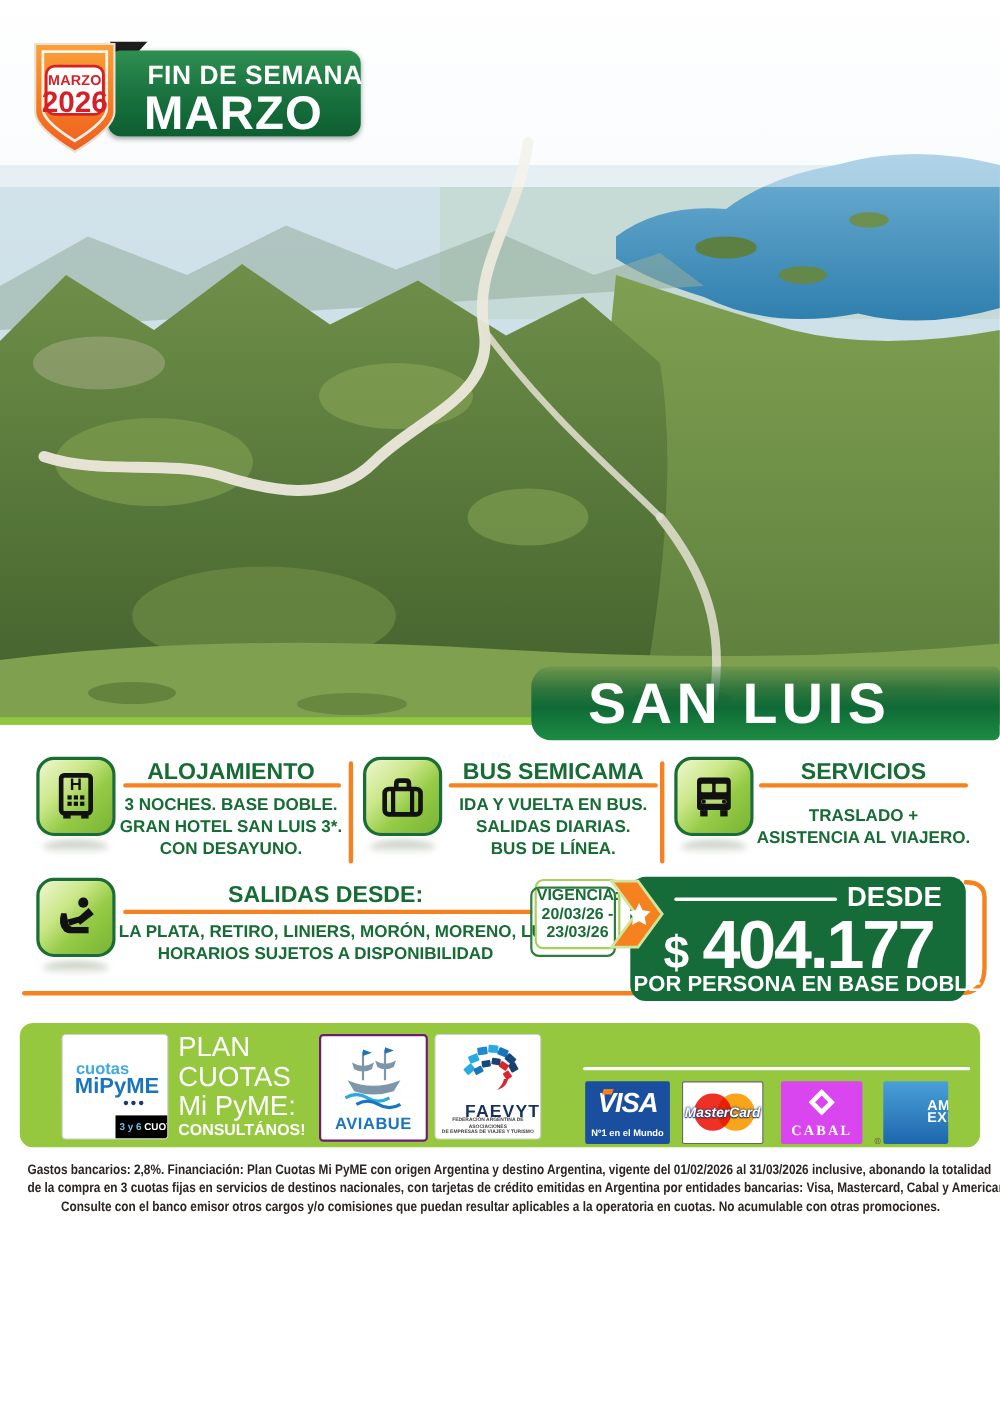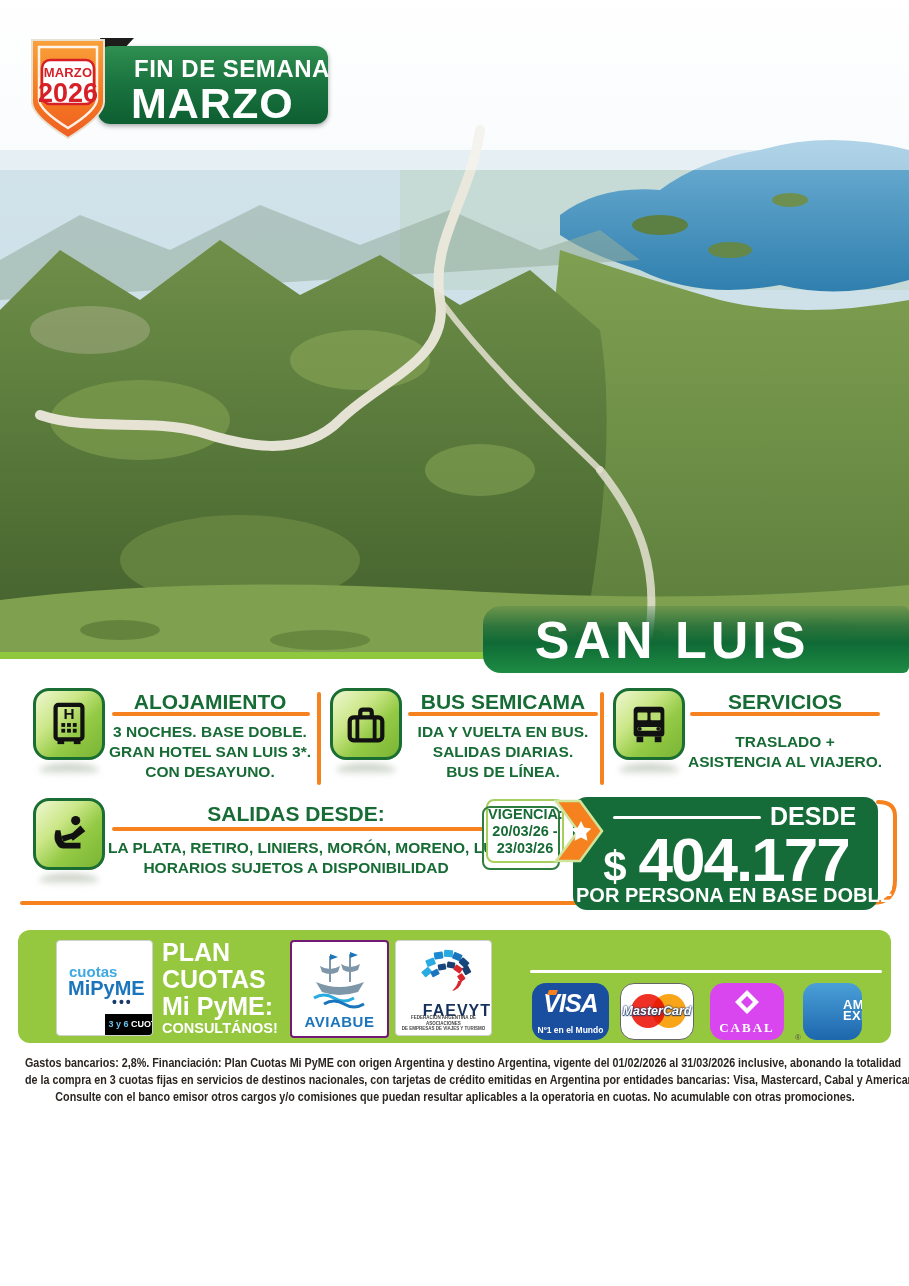--- a/index.html
+++ b/index.html
@@ -69,34 +69,34 @@
   
   .panel{left:18px;top:930px;width:873px;height:113px;background:#95c83e;border-radius:12px;z-index:2;}
   .card{position:absolute;background:#fff;border-radius:4px;}
   .mipyme{left:38px;top:10px;width:95px;height:94px;border:1px solid #d0d0d0;overflow:hidden;}
   .mp-cuotas{position:absolute;left:12px;top:22px;color:#3fa9e0;font-size:15px;font-weight:700;}
   .mp-name{position:absolute;left:11px;top:36px;color:#1b75bc;font-size:20px;font-weight:800;}
   .mp-dots{position:absolute;left:55px;top:53px;color:#1b3a6b;font-size:14px;font-weight:800;letter-spacing:2px;}
   .mp-strip{position:absolute;left:0;bottom:0;width:100%;height:21px;background:#000000;
     color:#fff;font-size:9px;font-weight:700;text-align:center;line-height:21px;white-space:nowrap;margin-left:48px;}
   .mp-strip .n{color:#6fc1e8;}
-  .plan-line{position:absolute;left:144px;color:#fff;font-size:25px;font-weight:700;white-space:nowrap;}
+  .plan-line{position:absolute;left:144px;color:#fff;font-size:25px;font-weight:400;white-space:nowrap;}
   .plan-cta{position:absolute;left:144px;top:90px;color:#fff;font-size:14.5px;font-weight:800;white-space:nowrap;}
   .aviabue{left:272px;top:10px;width:95px;height:94px;border:2px solid #701a75;}
   .av-name{position:absolute;left:0;bottom:6px;width:100%;text-align:center;color:#1b75bc;
     font-size:15px;font-weight:800;letter-spacing:.5px;}
   .faevyt{left:377px;top:10px;width:95px;height:94px;border:1px solid #d0d0d0;}
   .fv-name{position:absolute;left:0;bottom:15px;width:100%;text-align:right;color:#16325c;
     font-size:16px;font-weight:700;letter-spacing:1px;}
   .fv-sub{position:absolute;left:0;width:100%;text-align:center;color:#444;
     font-size:4.5px;font-weight:700;line-height:5.5px;}
   .tc-title{position:absolute;left:505px;top:4px;width:360px;text-align:center;color:#fff;
     font-size:27px;font-weight:800;letter-spacing:1px;white-space:nowrap;}
   .tc-rule{position:absolute;left:512px;top:40px;width:352px;height:3px;background:#fff;border-radius:2px;}
-  .cc{position:absolute;top:53px;height:57px;border-radius:14px;overflow:hidden;}
+  .cc{position:absolute;top:53px;height:57px;border-radius:2px;overflow:hidden;}
   .visa{left:514px;width:77px;background:#1a4f9f;}
   .visa-word{position:absolute;left:0;top:6px;width:100%;text-align:center;color:#fff;
     font-size:25px;font-weight:800;font-style:italic;letter-spacing:-1px;}
   .visa-flick{position:absolute;left:16px;top:7px;width:9px;height:5px;background:#f5821f;
     transform:skewX(-20deg);}
   .visa-tag{position:absolute;left:0;bottom:5px;width:100%;text-align:center;color:#fff;
     font-size:8.5px;font-weight:700;white-space:nowrap;}
   .mc{left:602px;width:74px;background:#fff;border:1px solid #666;box-sizing:border-box;}
   .mc-c1{position:absolute;left:10px;top:10px;width:34px;height:34px;border-radius:50%;background:#ee3124;}
   .mc-c2{position:absolute;left:31px;top:10px;width:34px;height:34px;border-radius:50%;

